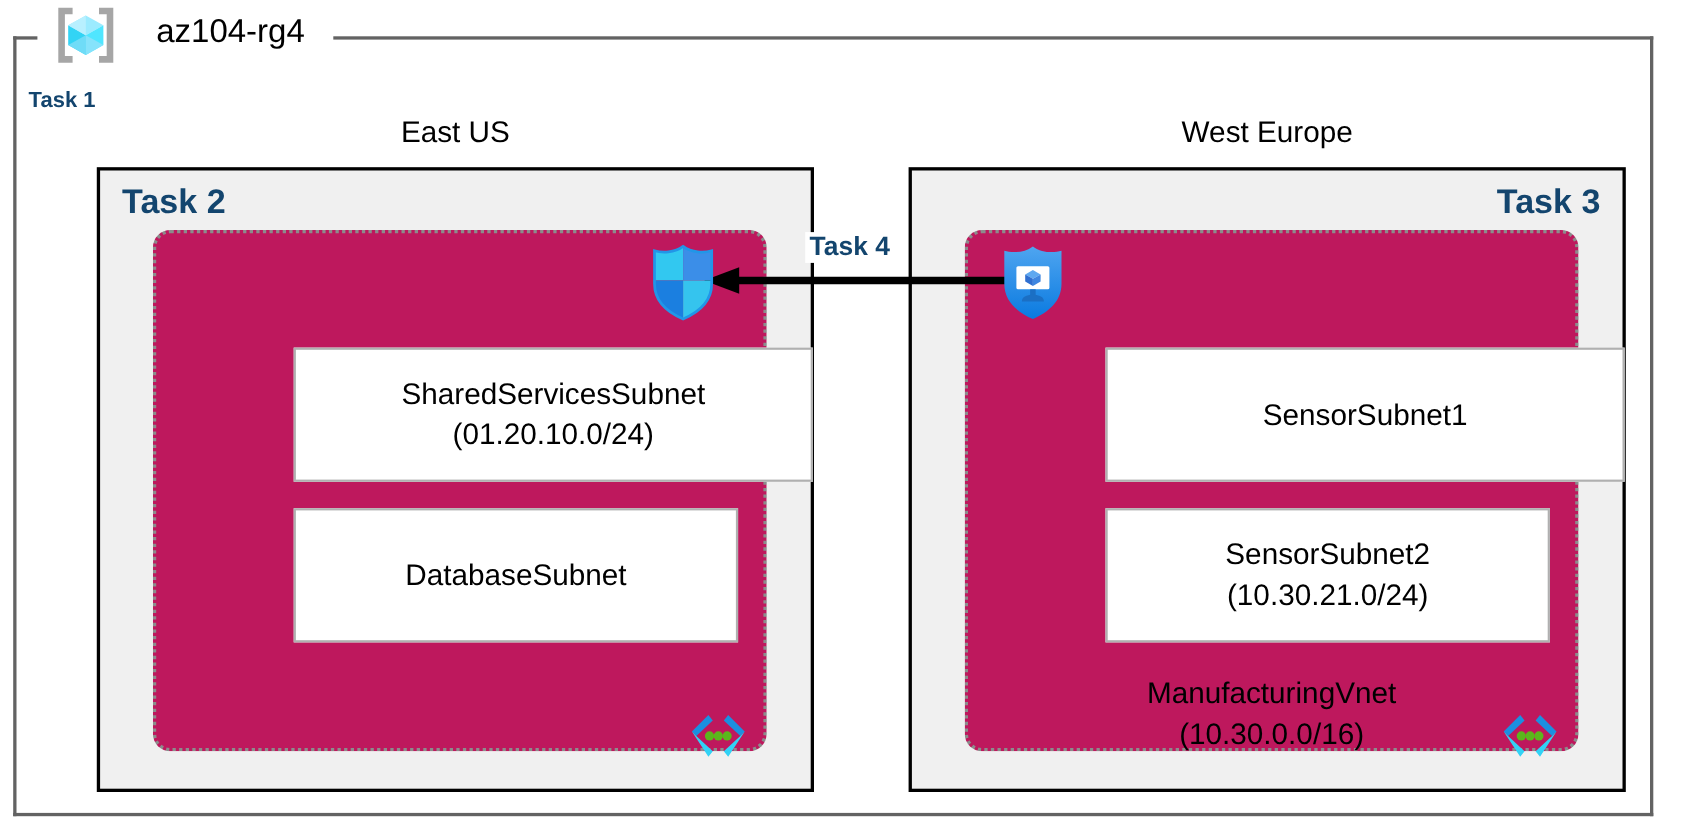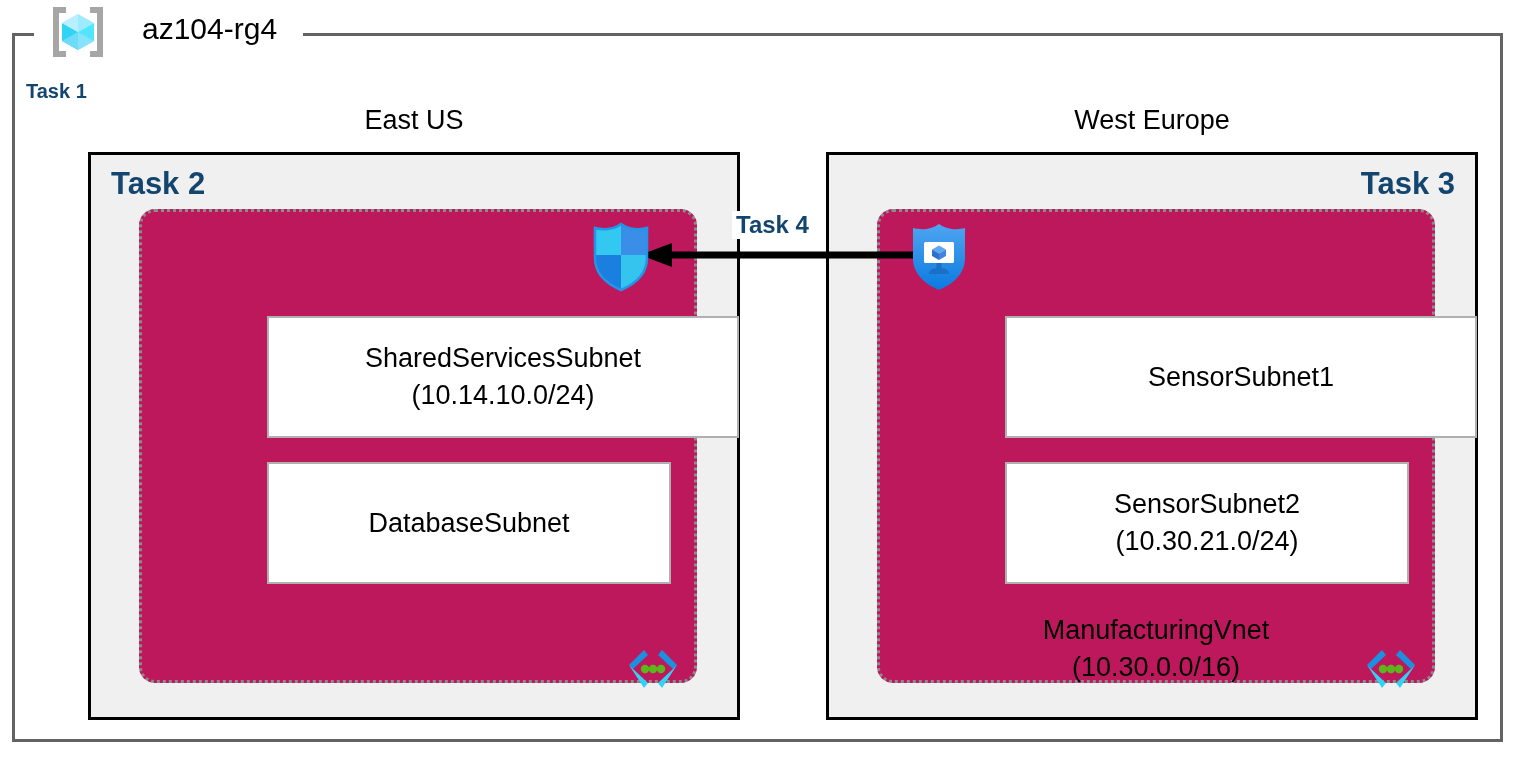--- a/index.html
+++ b/index.html
@@ -223,21 +223,21 @@
   <div class="region-caption region-eastus">East US</div>
   <div class="region-caption region-westeu">West Europe</div>
 
   <div class="task-box task2-box">
     <div class="task-box-label left">Task 2</div>
 
     <div class="vnet-box vnet-left">
 
       <div class="subnet-box subnet-1">
         <div class="subnet-name">SharedServicesSubnet</div>
-        <div class="subnet-cidr">(10.14.10.0/24)</div>
+        <div class="subnet-cidr">(01.20.10.0/24)</div>
       </div>
 
       <div class="subnet-box subnet-2">
         <div class="subnet-name">DatabaseSubnet</div>
       </div>
 
 
       <div class="vnet-glyph">
         <svg viewBox="0 0 62 46" width="62" height="46" xmlns="http://www.w3.org/2000/svg">
 

